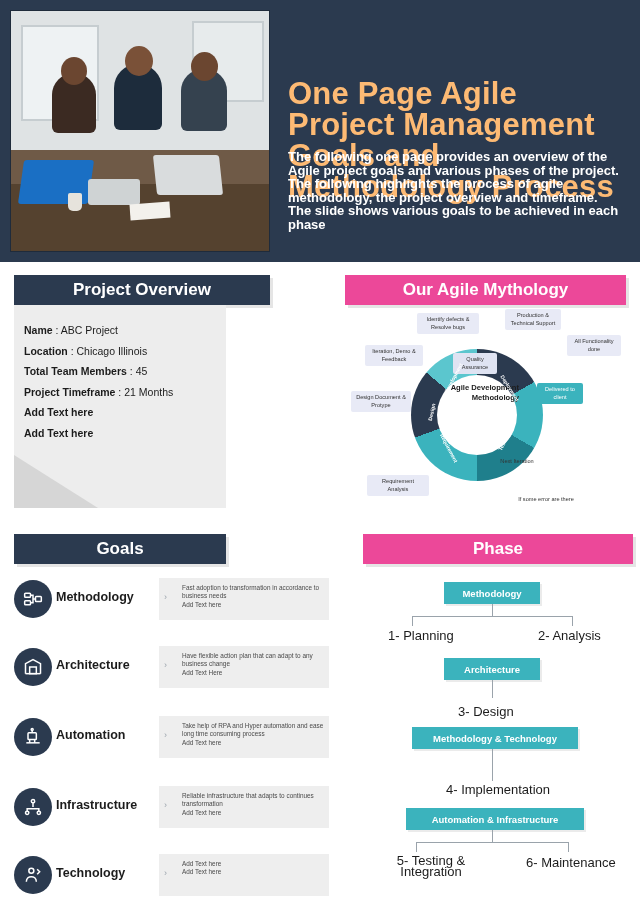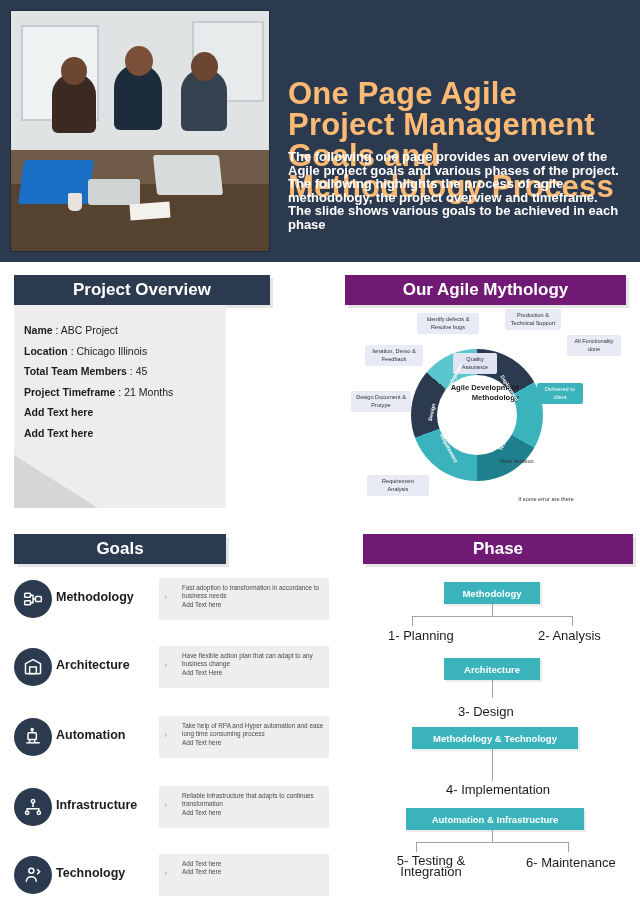--- a/index.html
+++ b/index.html
@@ -70,21 +70,21 @@
     position: absolute;
     height: 30px;
     display: flex;
     align-items: center;
     justify-content: center;
     color: #ffffff;
     font-size: 17px;
     font-weight: bold;
   }
   .bar-dark { background: #2b3a4f; }
-  .bar-teal { background: #701a75; }
+  .bar-teal { background: #ec4899; }
   .bar-shadow { box-shadow: 3px 3px 0 rgba(0,0,0,0.10); }
 
   #bar-overview { left: 14px; top: 275px; width: 256px; }
   #bar-mythology { left: 345px; top: 275px; width: 281px; }
   #bar-goals { left: 14px; top: 534px; width: 212px; }
   #bar-phase { left: 363px; top: 534px; width: 270px; }
 
   
   .overview-card {
     position: absolute;

